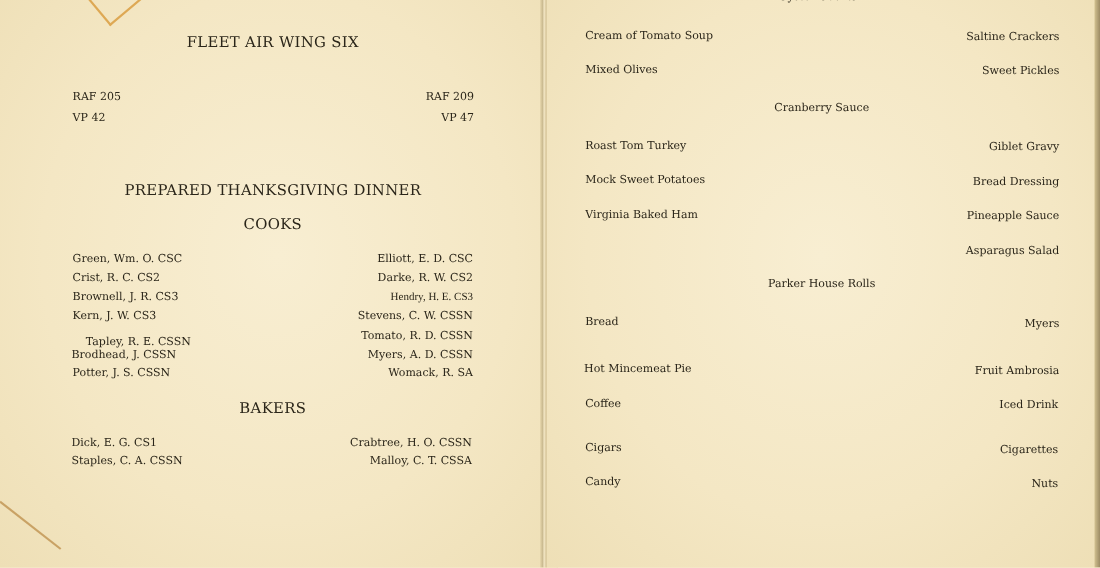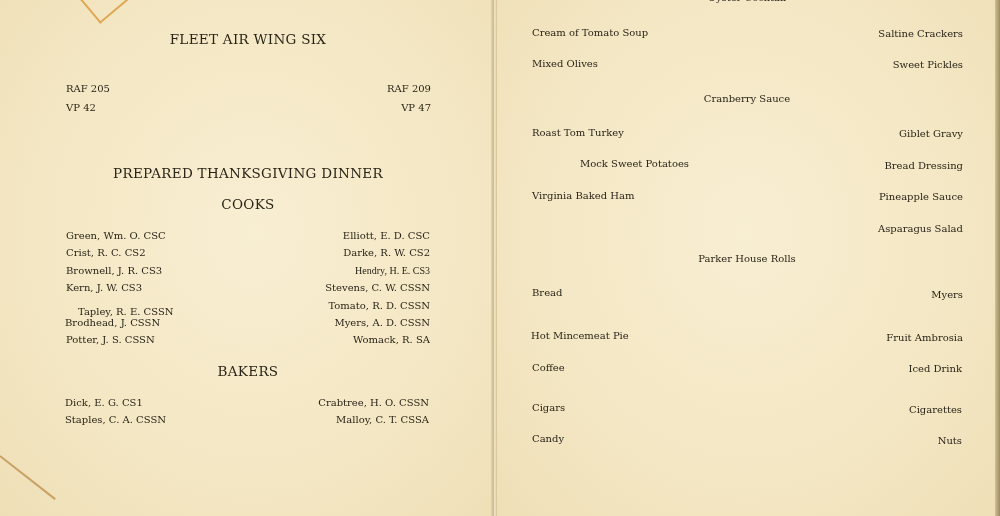--- a/index.html
+++ b/index.html
@@ -97,21 +97,21 @@
   <div class="t r" style="left:250px;width:216px;top:26px;">Saltine Crackers</div>
 
   <div class="t" style="left:35px;top:56px;">Mixed Olives</div>
   <div class="t r" style="left:250px;width:216px;top:57px;">Sweet Pickles</div>
 
   <div class="t center" style="left:0;width:500px;top:91px;">Cranberry Sauce</div>
 
   <div class="t" style="left:35px;top:125px;">Roast Tom Turkey</div>
   <div class="t r" style="left:250px;width:216px;top:126px;">Giblet Gravy</div>
 
-  <div class="t" style="left:35px;top:156px;margin-left:48px;">Mock Sweet Potatoes</div>
+  <div class="t" style="left:35px;top:156px;">Mock Sweet Potatoes</div>
   <div class="t r" style="left:250px;width:216px;top:158px;">Bread Dressing</div>
 
   <div class="t" style="left:35px;top:188px;">Virginia Baked Ham</div>
   <div class="t r" style="left:250px;width:216px;top:189px;">Pineapple Sauce</div>
 
   <div class="t r" style="left:250px;width:216px;top:221px;">Asparagus Salad</div>
 
   <div class="t center" style="left:0;width:500px;top:251px;">Parker House Rolls</div>
 
   <div class="t" style="left:35px;top:285px;">Bread</div>

